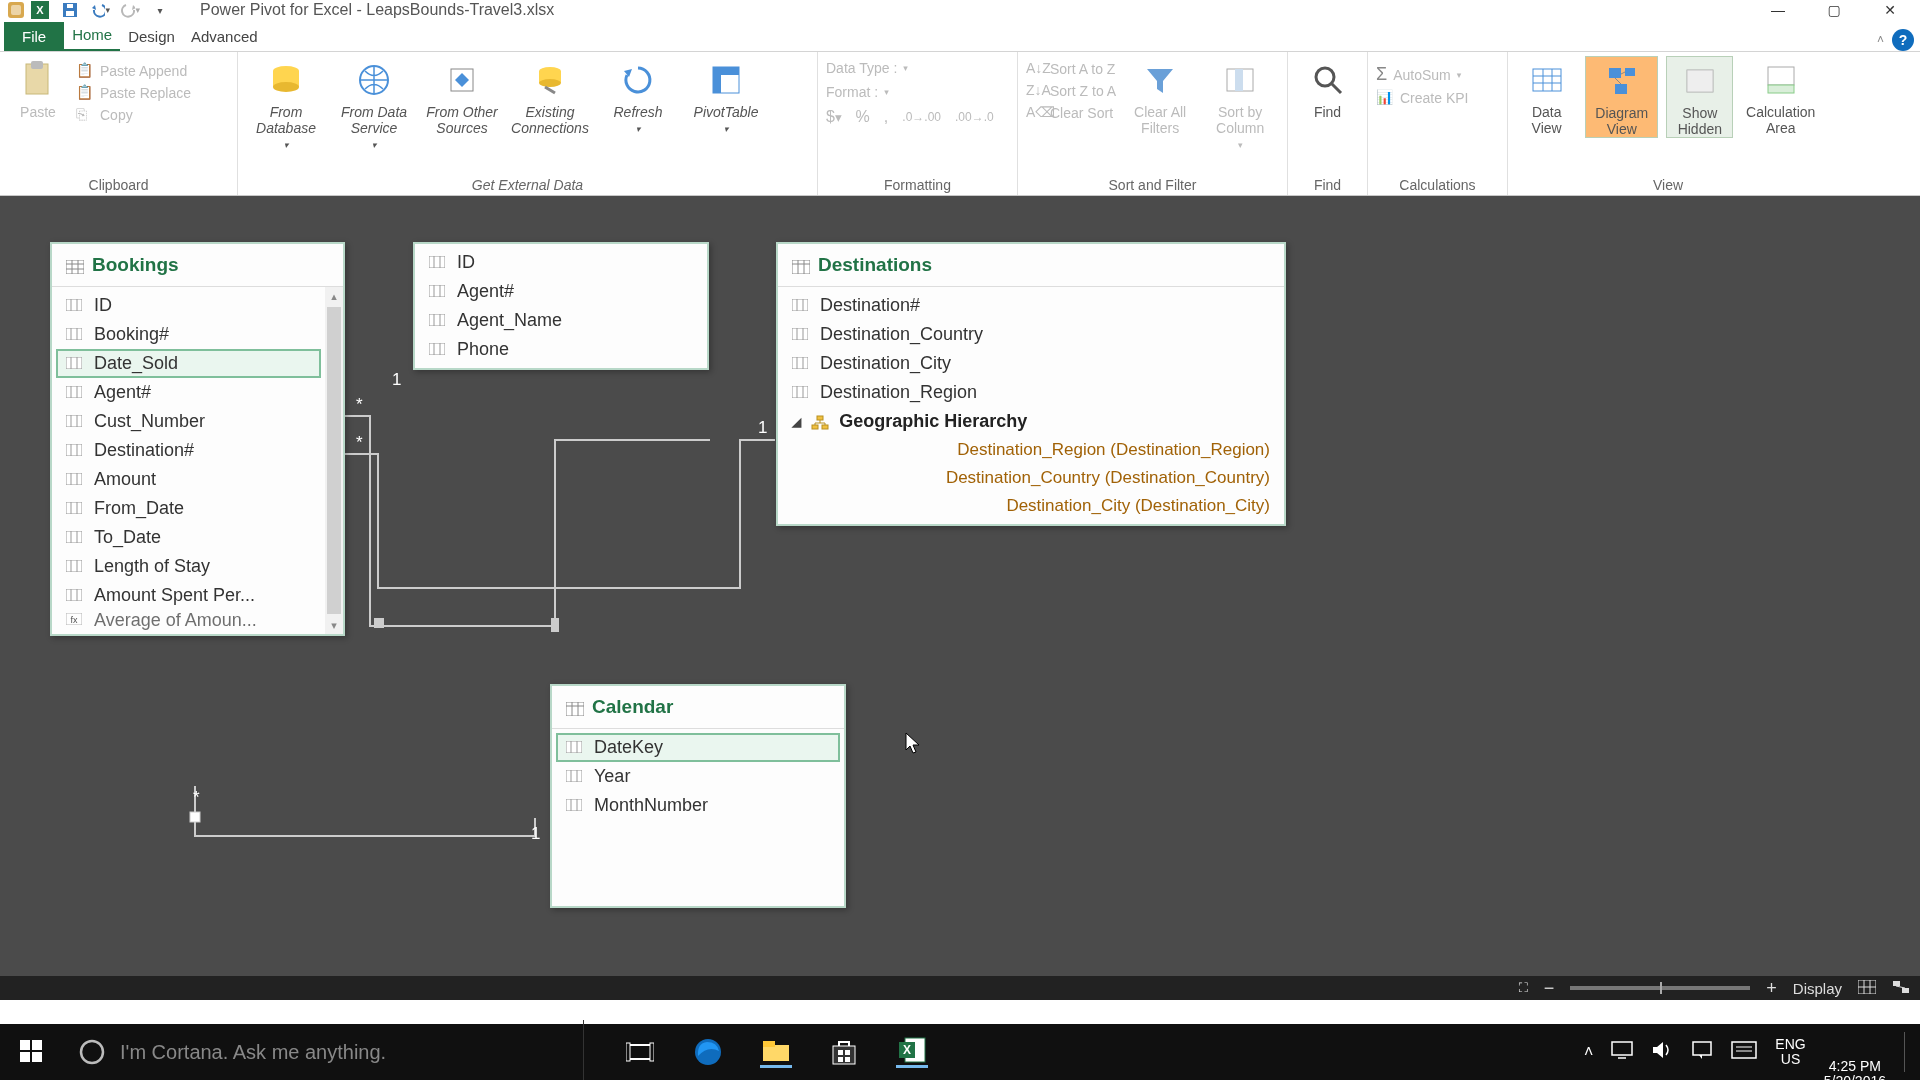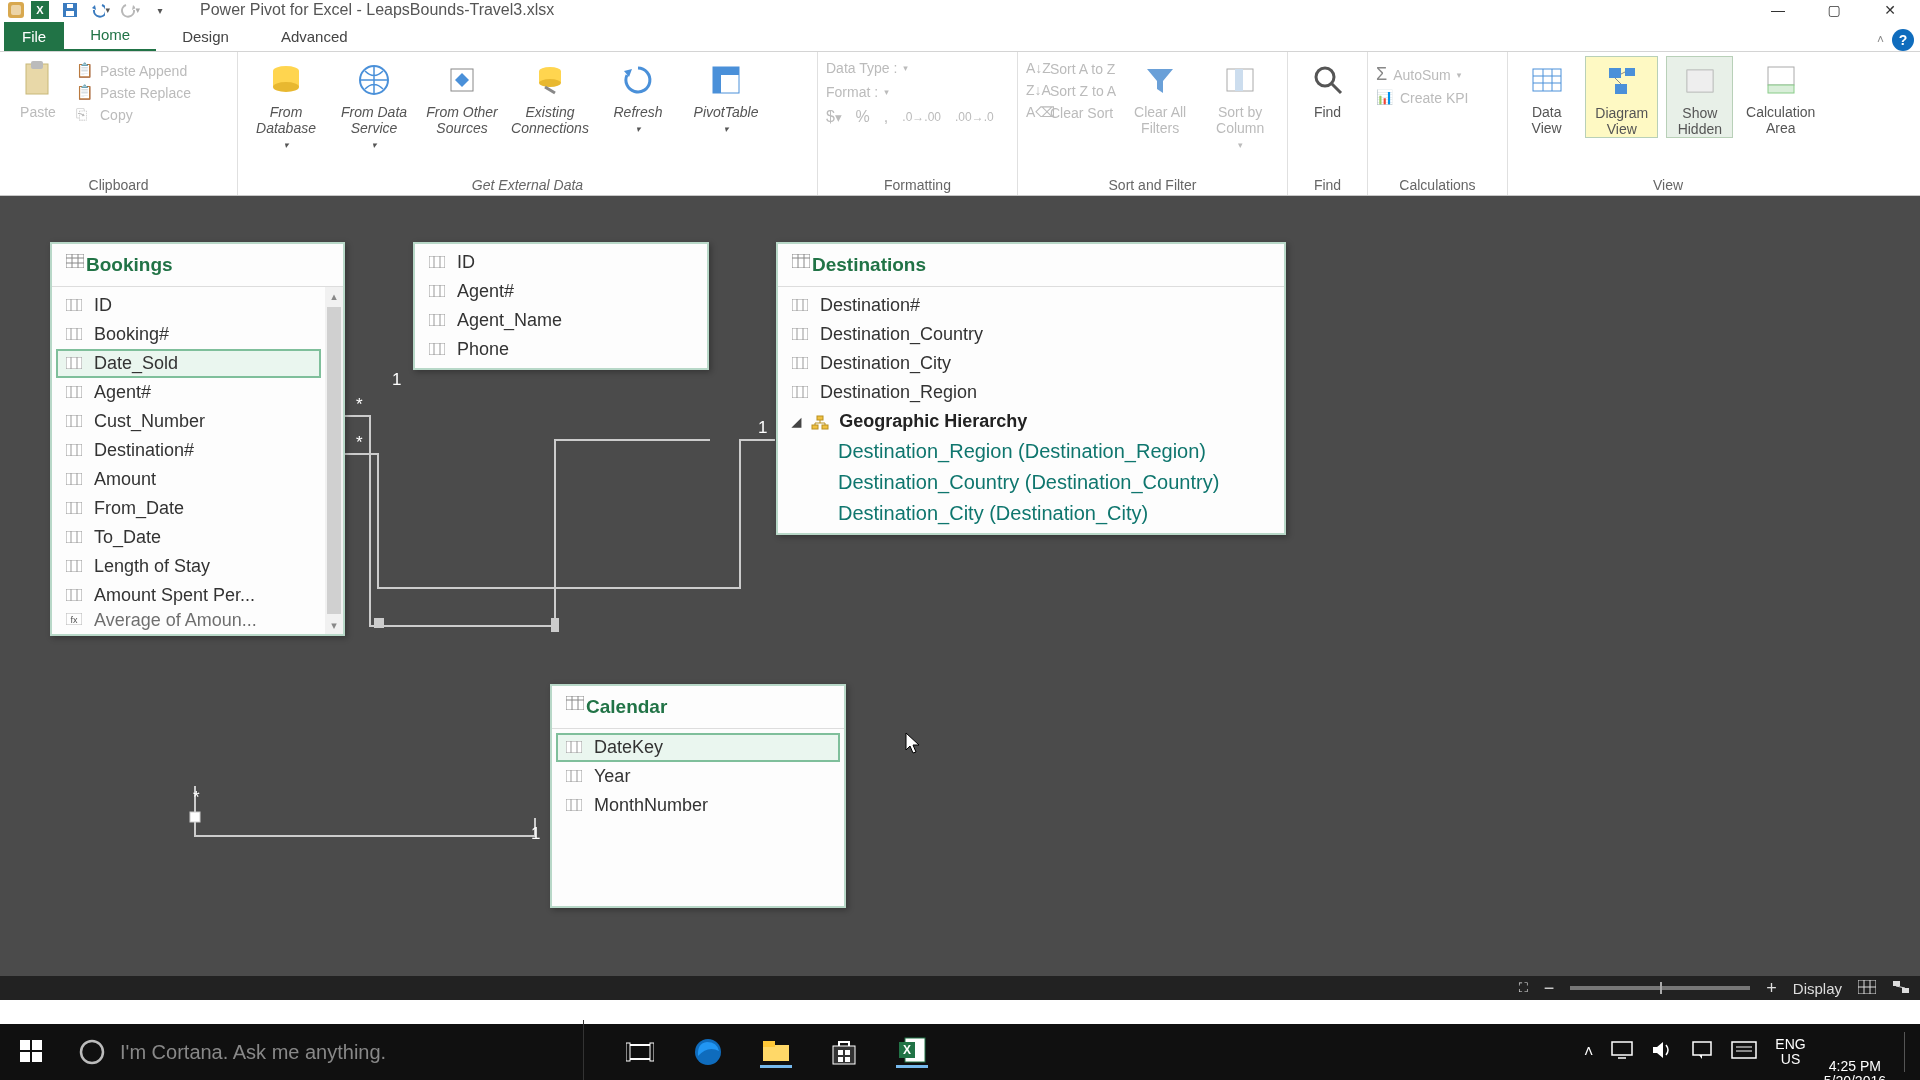--- a/index.html
+++ b/index.html
@@ -10,51 +10,51 @@
 .titlebar-icon { width: 20px; height: 20px; margin-right: 4px; display:flex; align-items:center; justify-content:center; }
 .titlebar-qat { display: flex; align-items: center; gap: 10px; }
 .qat-btn { width: 20px; height: 20px; display:flex; align-items:center; justify-content:center; color:#3a6; }
 .titlebar-title { flex: 1; text-align: left; padding-left: 30px; font-size: 16px; color: #555; }
 .win-controls { display: flex; gap: 8px; }
 .win-btn { width: 48px; height: 20px; display:flex; align-items:center; justify-content:center; color:#333; font-size:14px; }
 
 
 .tabs-row { height: 32px; display: flex; align-items: flex-end; border-bottom: 1px solid #d4d4d4; padding-left: 4px; }
 .file-tab { background: #217346; color:#fff; padding: 6px 18px; font-size: 15px; }
-.rtab { padding: 6px 26px; font-size: 15px; color:#444; }
+.rtab { padding: 6px 8px; font-size: 15px; color:#444; }
 .rtab.active { color:#217346; border-bottom: 2px solid #217346; }
 .tabs-right { margin-left: auto; display:flex; align-items:center; padding-right:6px; gap:8px; }
 .help-circle { width:22px; height:22px; border-radius:50%; background:#0f6cbd; color:#fff; display:flex; align-items:center; justify-content:center; font-size:14px; font-weight:bold; }
 
 
 .ribbon { height: 144px; display: flex; border-bottom: 1px solid #c8c8c8; background:#fff; }
 .group { border-right: 1px solid #e0e0e0; display: flex; flex-direction: column; padding: 4px 8px 2px 8px; }
 .group-content { flex:1; display:flex; align-items: flex-start; gap: 8px; }
 .group-label { text-align:center; font-size: 14px; color:#666; padding-top: 4px; }
 .big-btn { display:flex; flex-direction:column; align-items:center; justify-content:flex-start; width: 80px; text-align:center; font-size: 14px; color:#555; padding-top:4px; gap:4px; }
 .big-btn .ic { width:40px; height:40px; display:flex; align-items:center; justify-content:center; }
 .sml-row { display:flex; align-items:center; gap:6px; font-size:14px; color:#888; padding:2px 0; }
 .sml-row .ic { width:18px; height:18px; }
 .vstack { display:flex; flex-direction:column; }
 
 
 .canvas-area { position: relative; height: 780px; background:#4b4b4b; overflow:hidden; }
 svg.rel-lines { position:absolute; top:0; left:0; pointer-events:none; }
 
 .tblbox { position:absolute; background:#fdfdfd; border:2px solid #b8d8c8; box-shadow: 2px 2px 6px rgba(0,0,0,0.3); }
-.tblbox .tbl-header { display:flex; align-items:flex-start; gap:2px; padding:10px 14px; border-bottom:1px solid #ddd; }
+.tblbox .tbl-header { display:flex; align-items:flex-end; gap:8px; padding:10px 14px; border-bottom:1px solid #ddd; }
 .tblbox .tbl-header .th-ic { width:18px; height:16px; display:flex; }
 .tblbox .tbl-title { font-size:19px; font-weight:600; color:#217346; }
 .field-list { padding: 4px 4px 4px 4px; }
 .field { display:flex; align-items:center; gap:10px; padding:4px 10px; font-size:18px; color:#333; }
 .field .f-ic { width:18px; height:14px; display:flex; }
 .field.selected { background:#eaf6ef; border:2px solid #7fbf9b; padding:2px 8px; }
 .field.hl { background:#eaf6ef; border:2px solid #7fbf9b; padding:2px 8px; }
 .field.hierarchy-root { font-weight:600; color:#222; }
-.field.hierarchy-child { padding-left:56px; font-size:20px; color:#0f766e; }
+.field.hierarchy-child { padding-left:56px; font-size:17px; color:#a16207;justify-content:flex-end; }
 .expand-tri { color:#444; font-size:12px; }
 .scroll-area { position:relative; }
 .vscroll { position:absolute; right:0; top:0; width:18px; bottom:0; background:#f1f1f1; display:flex; flex-direction:column; }
 .vscroll .arrow { height:18px; width:18px; background:#f1f1f1; display:flex; align-items:center; justify-content:center; color:#888; font-size:11px; }
 .vscroll .thumb { flex:1; margin:2px; background:#d0d0d0; }
 
 .rel-label { position:absolute; font-size:17px; color:#fff; font-weight:500; }
 
 
 .status-row { height: 24px; background:#222; display:flex; align-items:center; padding: 0 10px; color:#ddd; font-size:13px; justify-content:flex-end; gap:16px; }
@@ -334,21 +334,21 @@
             <svg width="34" height="34">
               <rect x="3" y="6" width="28" height="22" fill="#fff" stroke="#4a90d9"></rect>
               <line x1="3" y1="13" x2="31" y2="13" stroke="#4a90d9"></line>
               <line x1="3" y1="20" x2="31" y2="20" stroke="#4a90d9"></line>
               <line x1="13" y1="6" x2="13" y2="28" stroke="#4a90d9"></line>
               <line x1="22" y1="6" x2="22" y2="28" stroke="#4a90d9"></line>
             </svg>
           </div>
           <span>Data View</span>
         </div>
-      <div class="big-btn" style="width:76px;background:#fef9c3;border:1px solid #b8d0b8;">
+      <div class="big-btn" style="width:76px;background:#fdba74;border:1px solid #b8d0b8;">
           <div class="ic">
             <svg width="34" height="34">
               <rect x="4" y="4" width="12" height="10" fill="#4a90d9"></rect>
               <rect x="20" y="4" width="10" height="8" fill="#4a90d9"></rect>
               <rect x="10" y="20" width="12" height="10" fill="#4a90d9"></rect>
               <line x1="16" y1="10" x2="20" y2="8" stroke="#888"></line>
               <line x1="10" y1="14" x2="16" y2="20" stroke="#888"></line>
             </svg>
           </div>
           <span>Diagram View</span>

